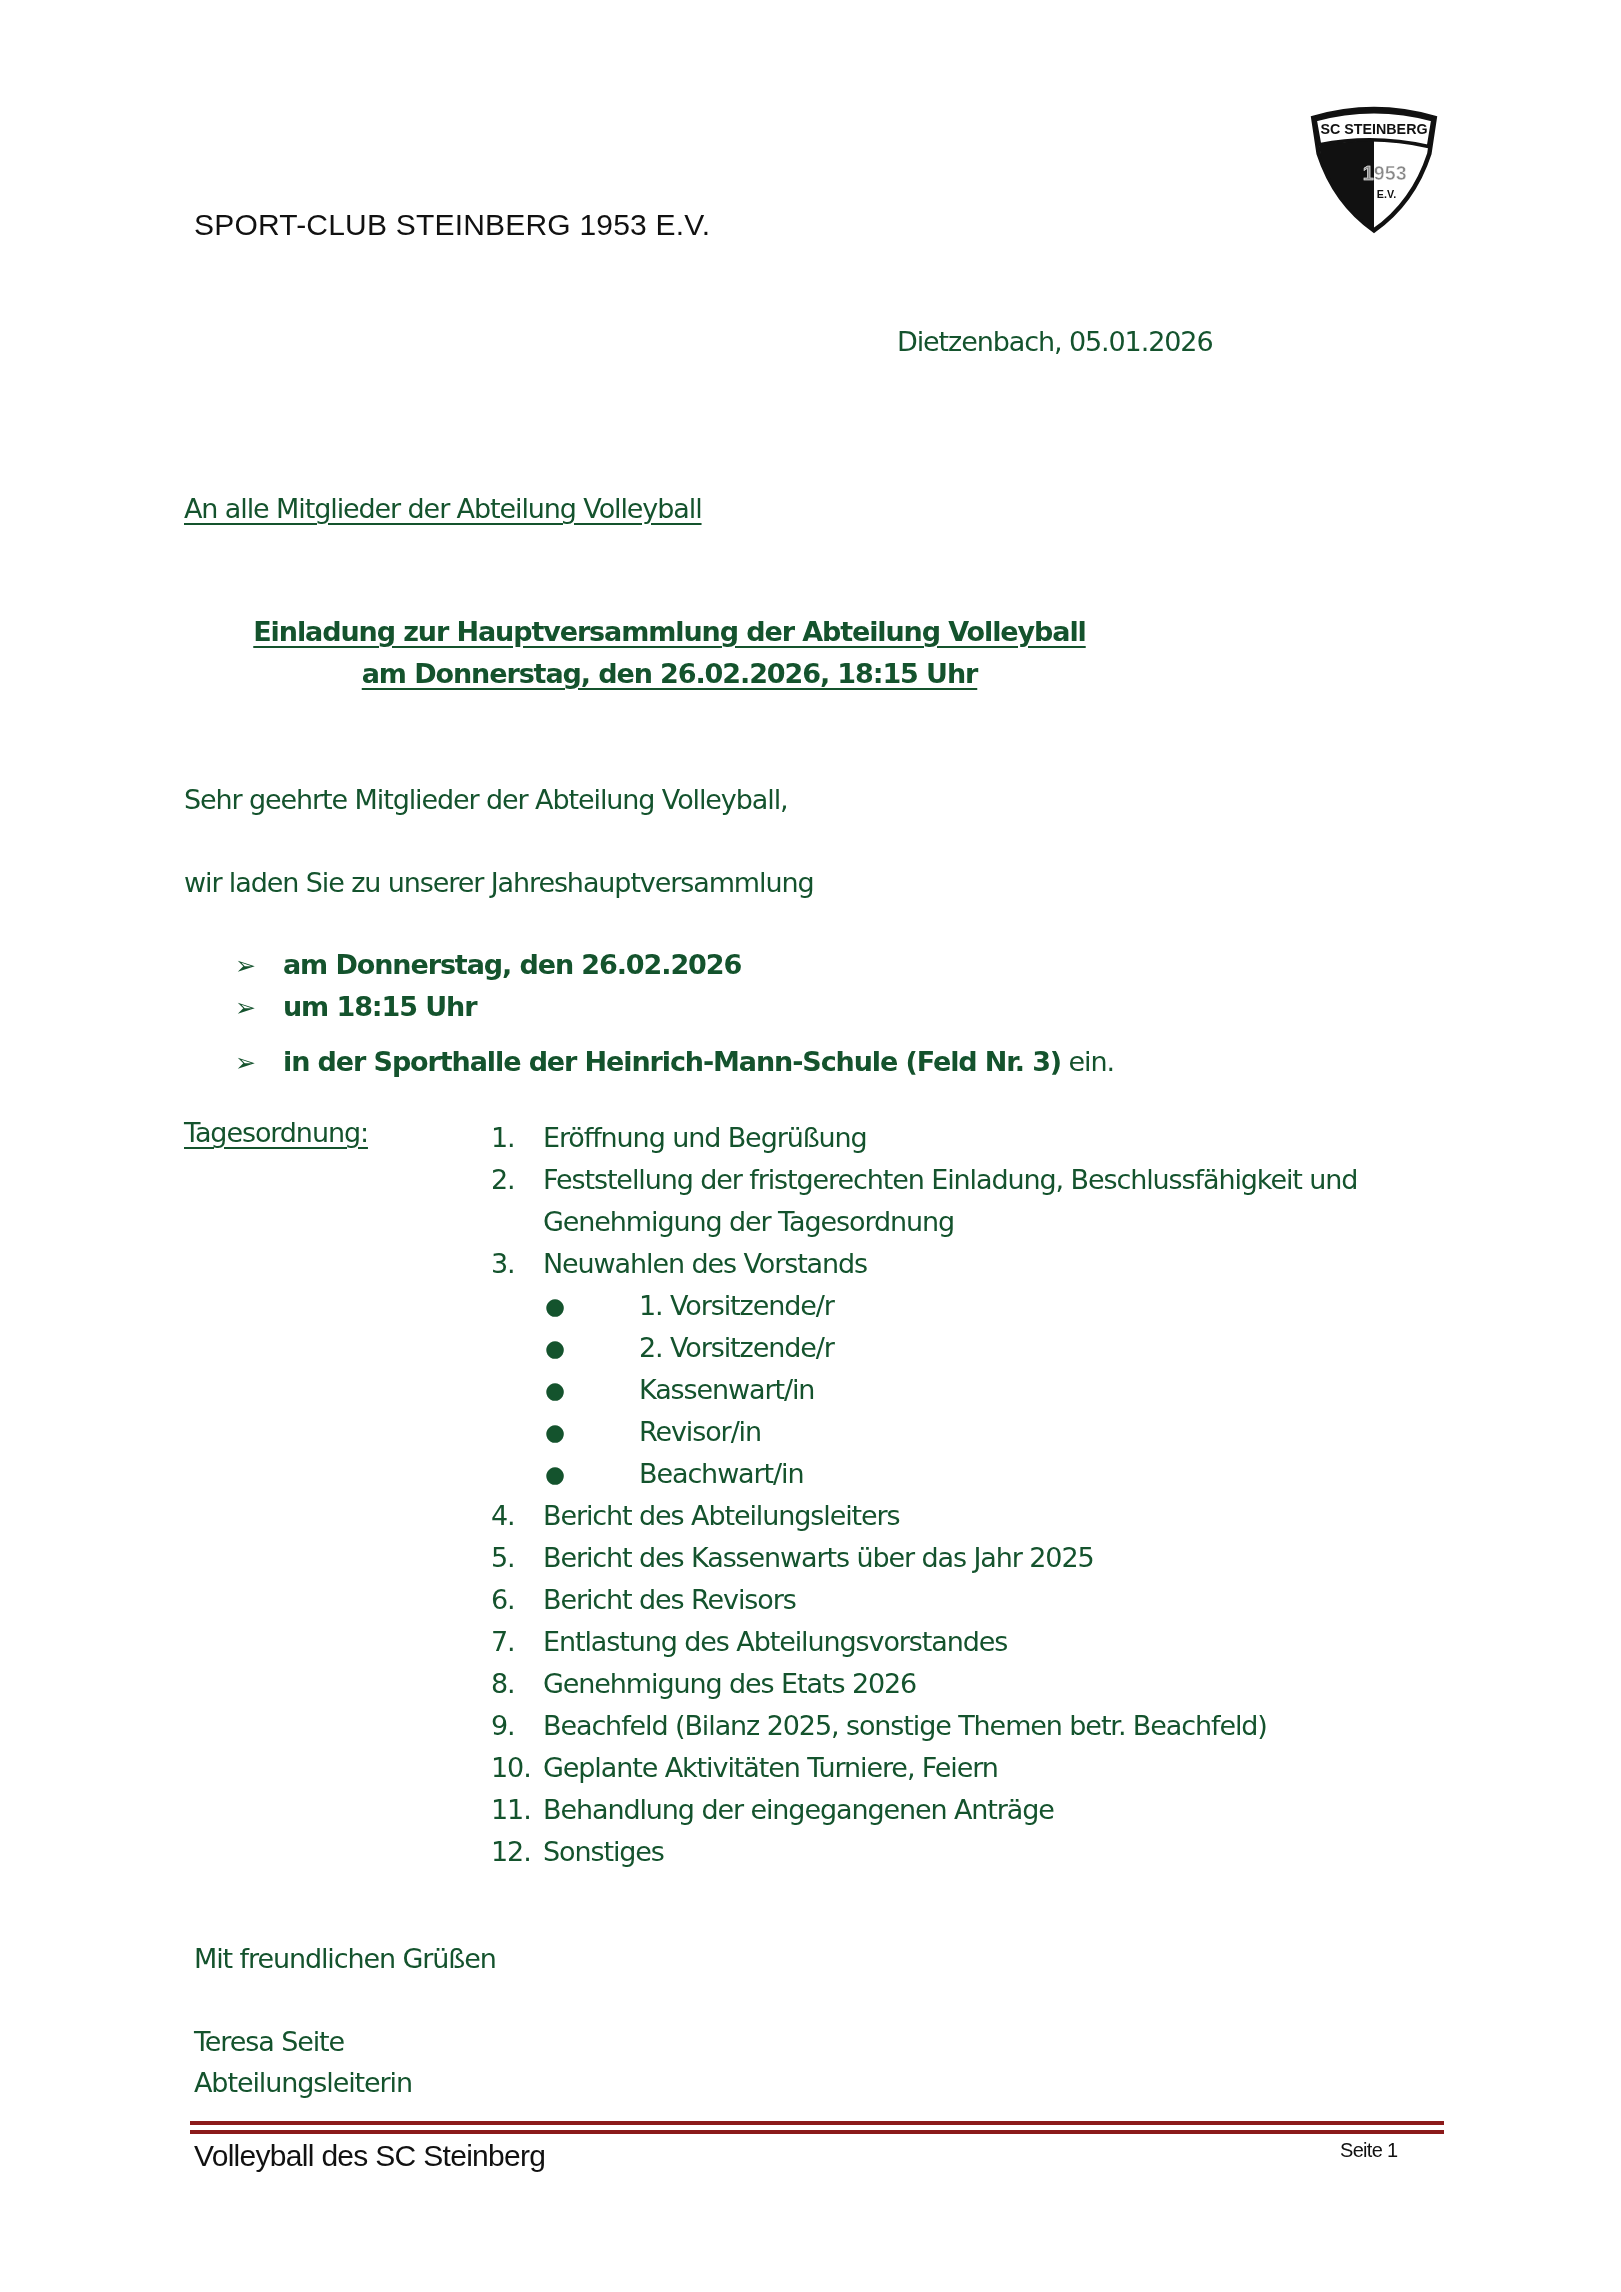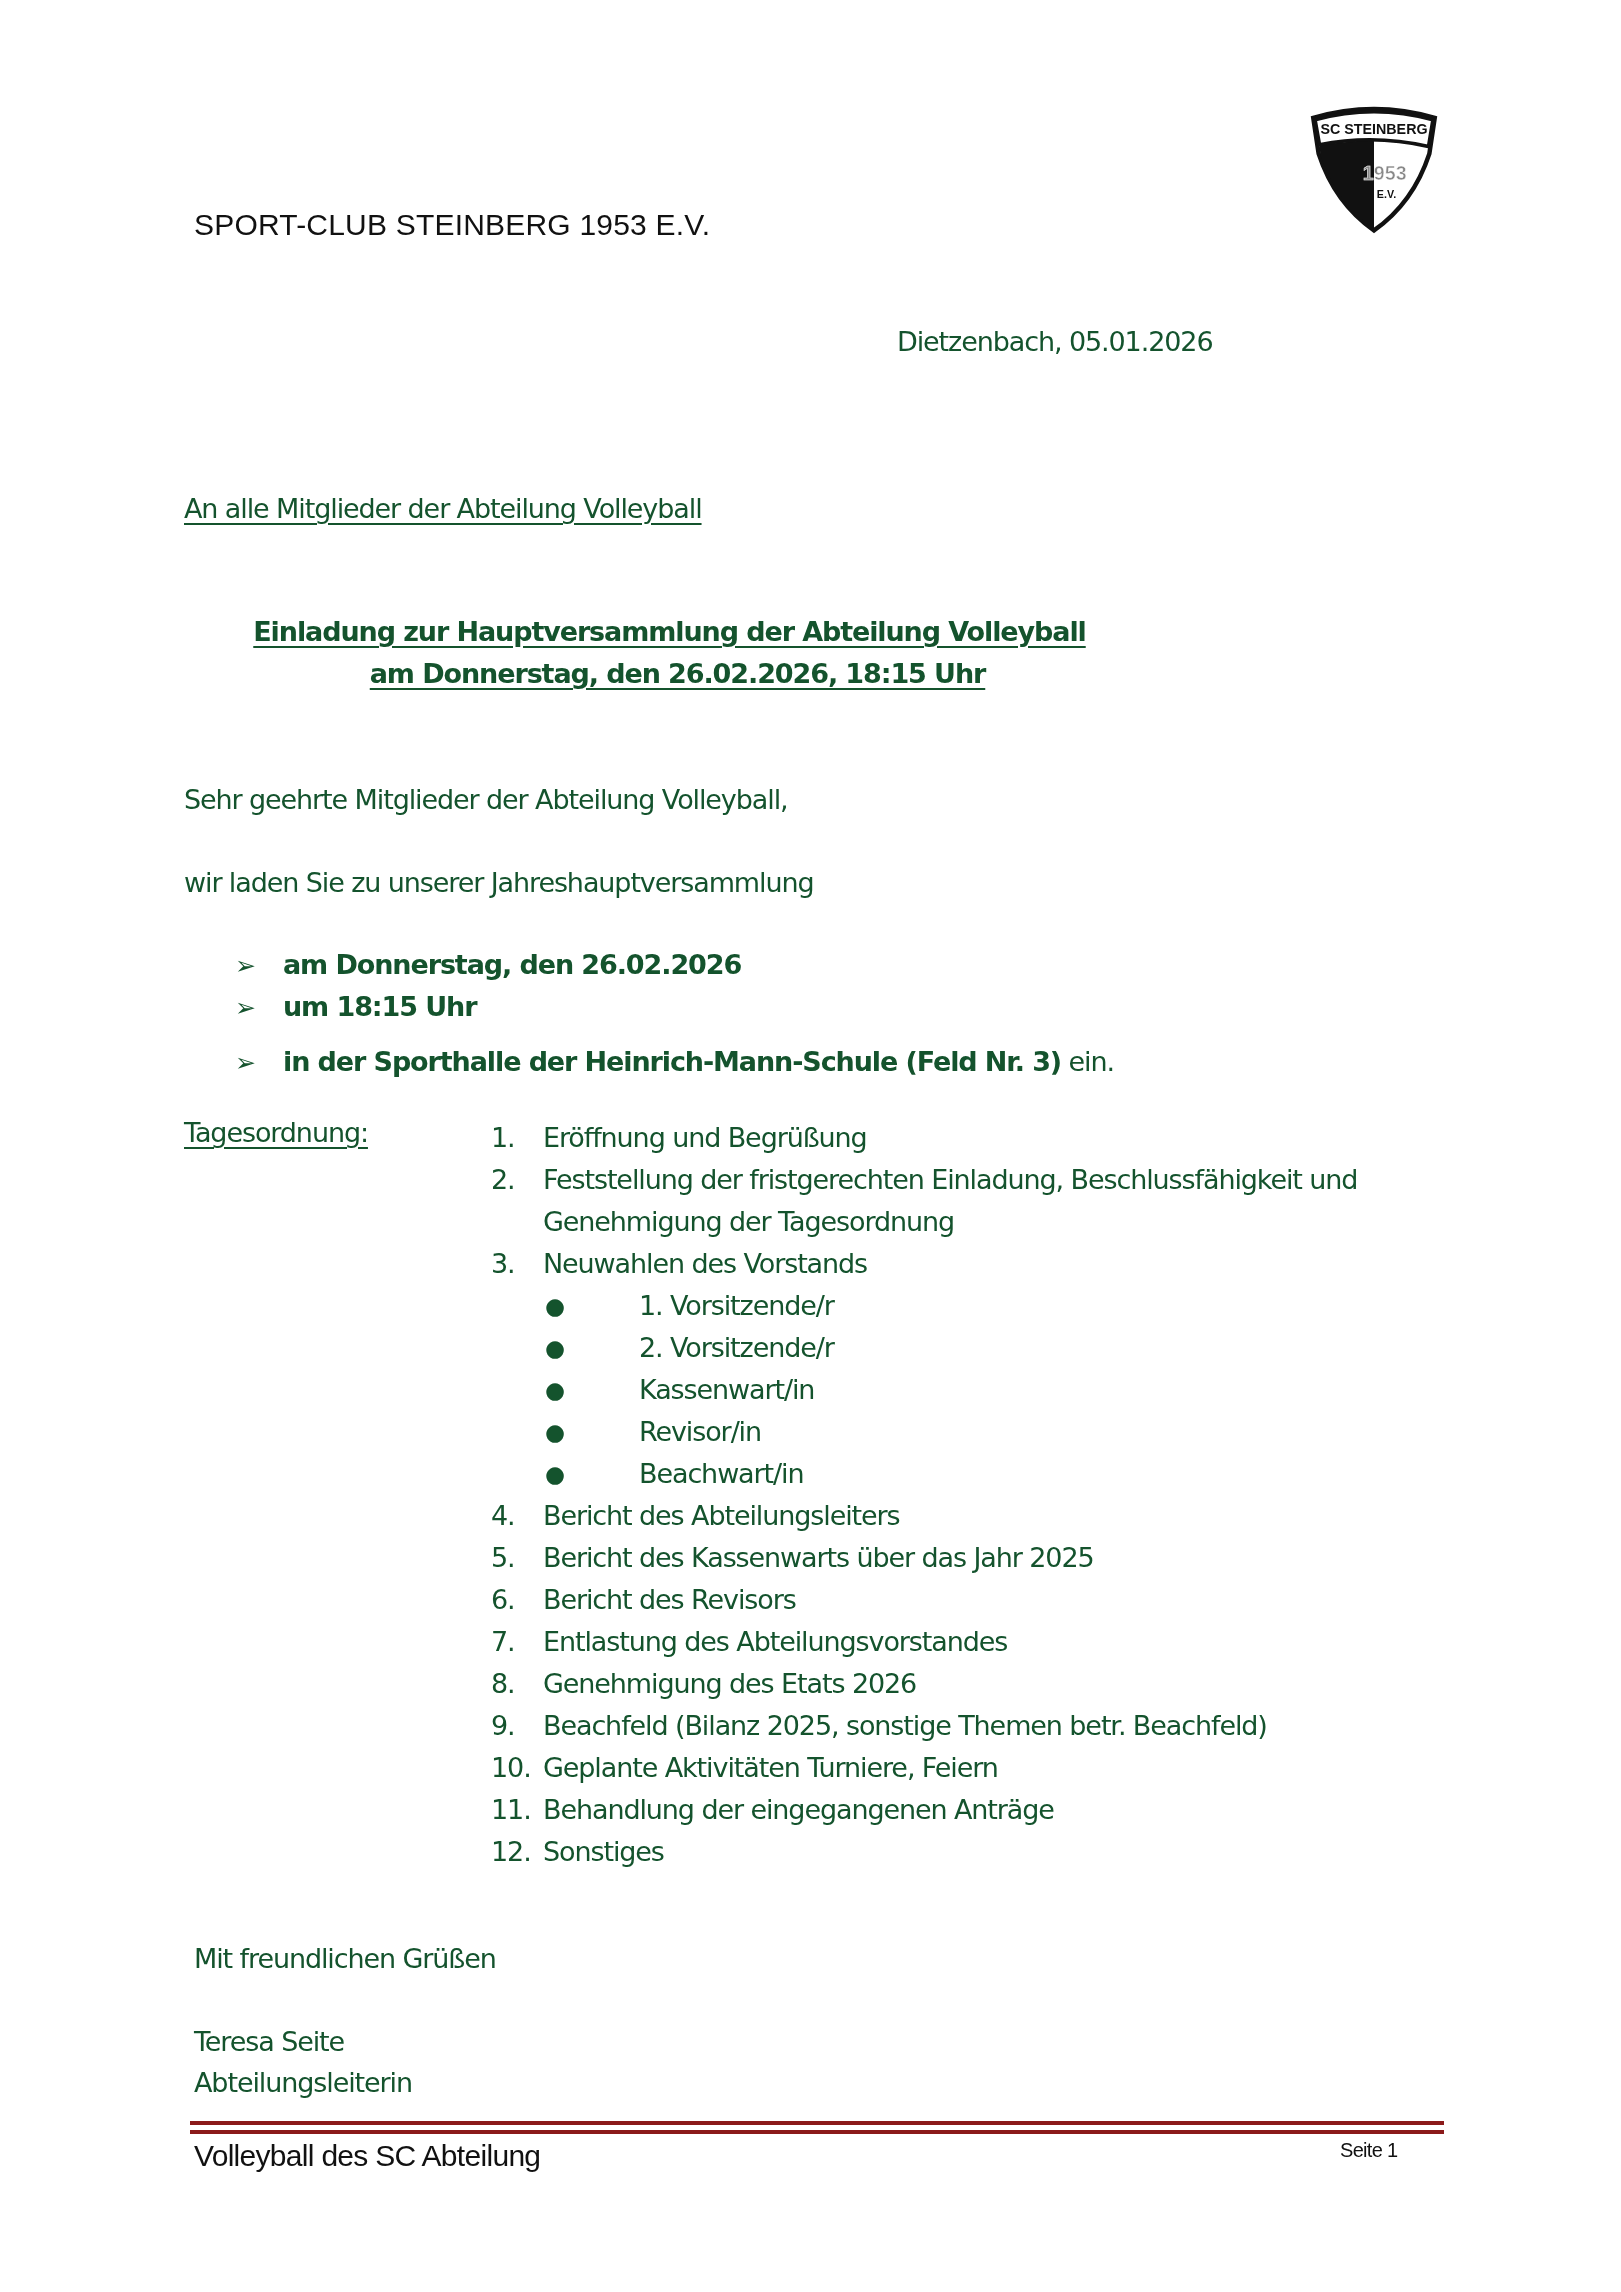--- a/index.html
+++ b/index.html
@@ -6,21 +6,21 @@
   body { width: 1622px; height: 2293px; position: relative; overflow: hidden;
          font-family: "Liberation Sans", sans-serif; color: #111; }
   .abs { position: absolute; white-space: nowrap; }
   .club { left: 194px; top: 208px; font-family: "Liberation Sans", sans-serif; font-size: 30px; letter-spacing: 0.2px; color:#111; }
   .logo { left: 1306px; top: 100px; width: 136px; height: 134px; }
   .body-font { font-family: "DejaVu Sans", sans-serif; font-size: 27px; letter-spacing: -1.1px; color: #14532d; }
   .date { left: 897px; top: 326px; }
   .recip { left: 184px; top: 493px; text-decoration: underline; text-underline-offset: 5.4px; }
   .title { left: 0; width: 1339px; text-align: center; font-weight: bold; text-decoration: underline; text-underline-offset: 5.4px; }
   .title1 { top: 616px; }
-  .title2 { top: 658px; padding-left: 8px; }
+  .title2 { top: 658px; }
   .greet { left: 184px; top: 784px; }
   .invite { left: 184px; top: 867px; }
   .bul { left: 235px; }
   .bul .arrow { display: inline-block; width: 48px; font-size: 25px; }
   .bul b { font-weight: bold; }
   .b1 { top: 949px; } .b2 { top: 991px; } .b3 { top: 1026px; margin-top: 20px; }
   .tages { left: 184px; top: 1117px; text-decoration: underline; text-underline-offset: 5.4px; }
   .agenda { left: 491px; top: 1117px; }
   .arow { height: 42px; line-height: 42px; position: relative; white-space: nowrap; }
   .arow .num { display: inline-block; width: 52px; }
@@ -113,15 +113,15 @@
   <div class="arow"><span class="num">11.</span><span class="cont">Behandlung der eingegangenen Anträge</span></div>
   <div class="arow"><span class="num">12.</span><span class="cont">Sonstiges</span></div>
 </div>
 
 <div class="abs body-font closing">Mit freundlichen Grüßen</div>
 <div class="abs body-font sig1">Teresa Seite</div>
 <div class="abs body-font sig2">Abteilungsleiterin</div>
 
 <div class="abs rule rule1"></div>
 <div class="abs rule rule2"></div>
-<div class="abs foot-l">Volleyball des SC Abteilung</div>
+<div class="abs foot-l">Volleyball des SC Steinberg</div>
 <div class="abs foot-r">Seite 1</div>
 
 
 </body></html>

